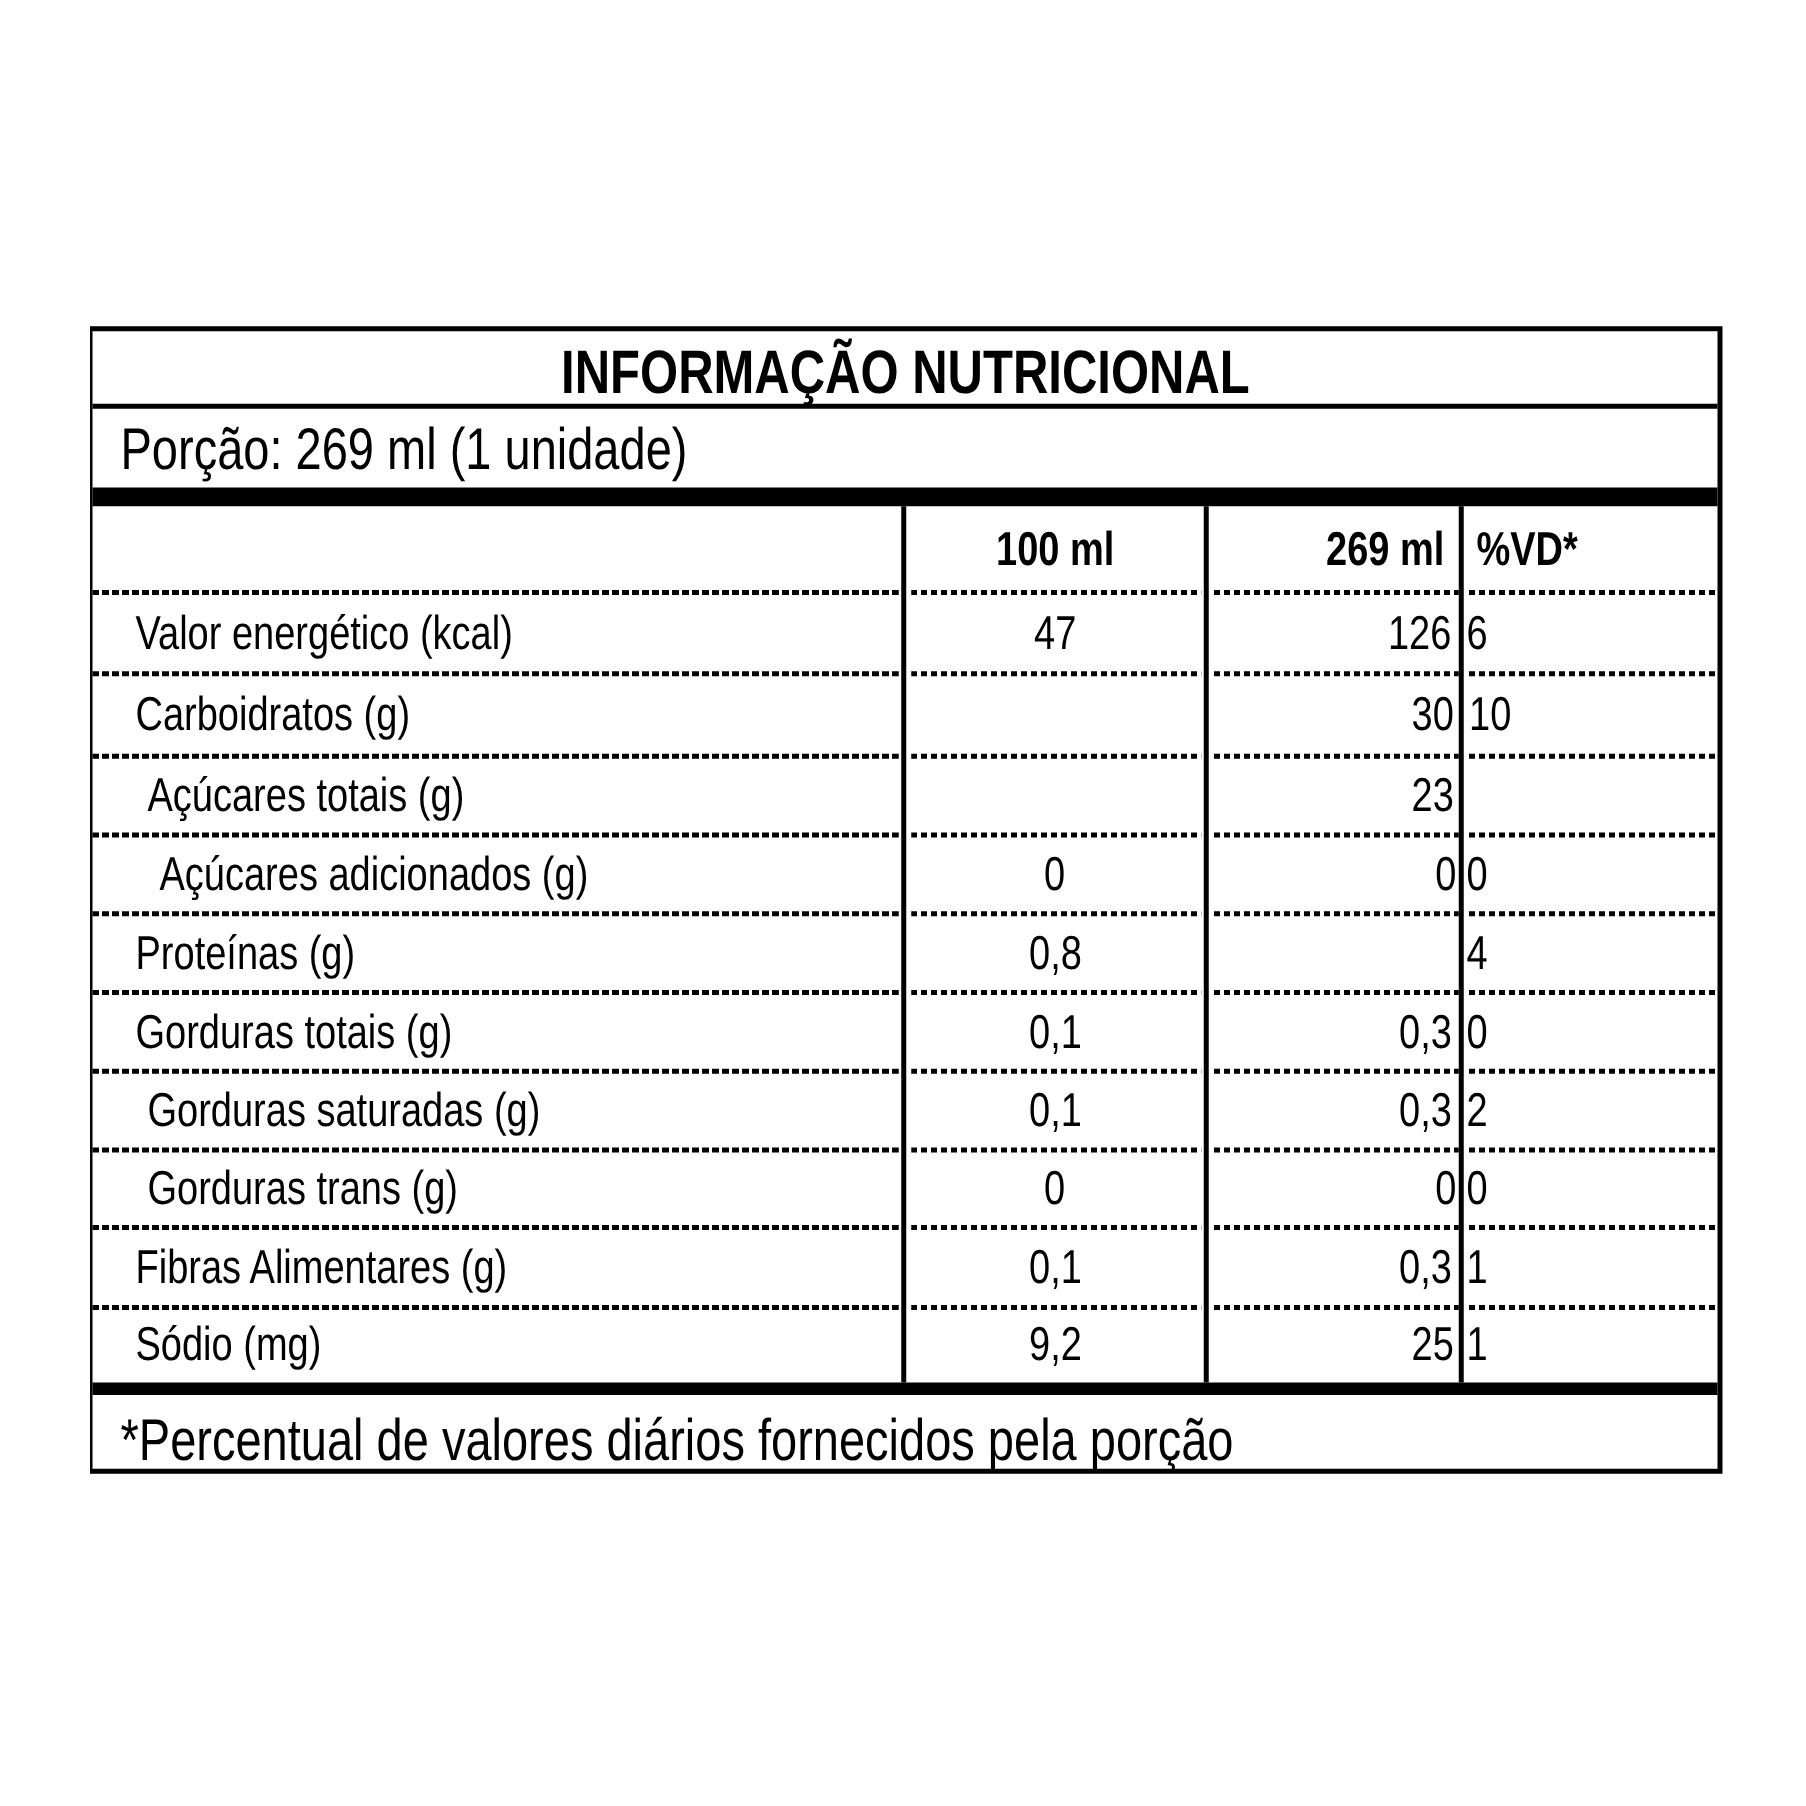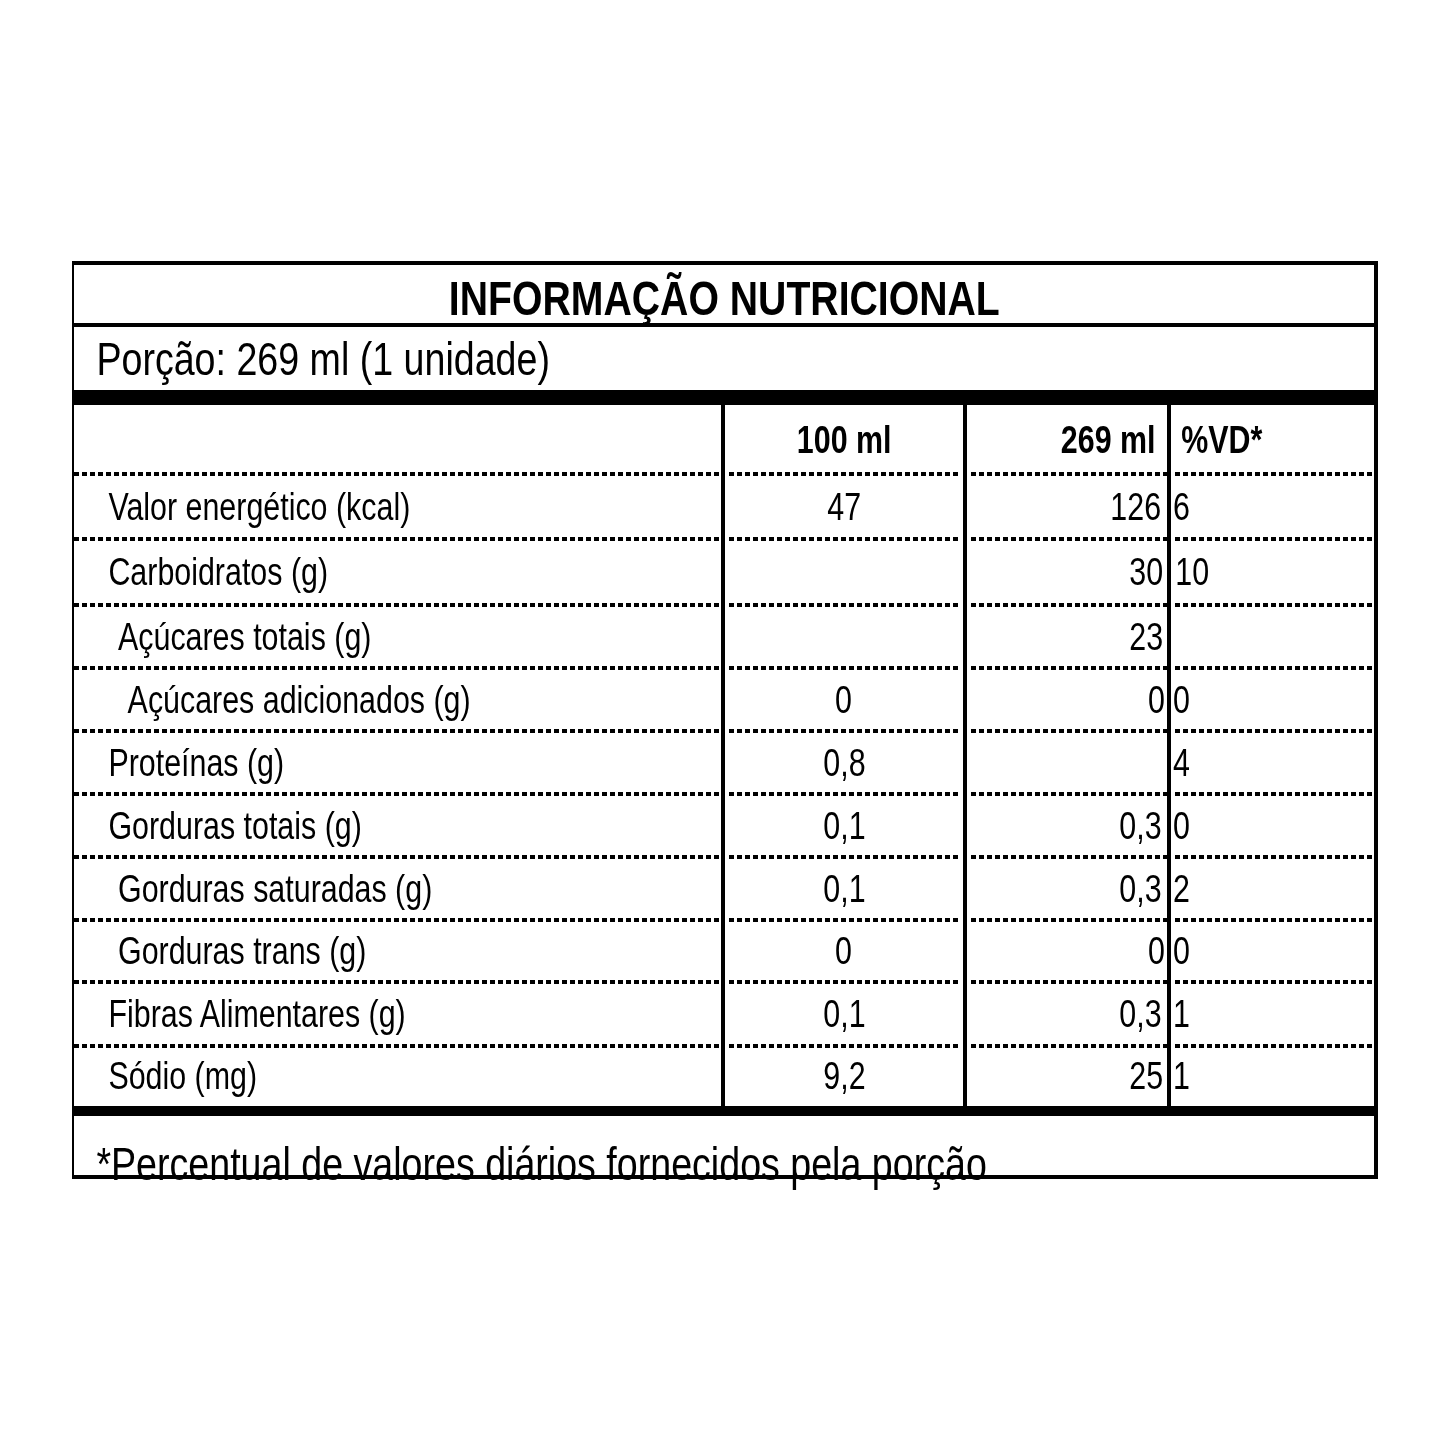--- a/index.html
+++ b/index.html
@@ -38,21 +38,21 @@
   .lbl.indent2 { padding-left: 52px; }
 
   .dots { position: absolute; height: 4px; bottom: -2px;
           background-image: repeating-linear-gradient(to right, #000 0, #000 5px, transparent 5px, transparent 8px); }
   .d0 { left: 0; width: 645px; }
   .d1 { left: 655px; width: 232px; }
   .d2 { left: 897px; width: 196px; }
   .d3 { left: 1101px; width: 199px; }
 
   #bottom-bar { position: absolute; left: 0; top: 841px; width: 100%; height: 10px; background: #000; }
-  #footer-row { position: absolute; left: 0; top: 851px; width: 100%; height: 59px; display: flex; align-items: flex-start; margin-top: 24px; }
+  #footer-row { position: absolute; left: 0; top: 851px; width: 100%; height: 59px; display: flex; align-items: flex-end; }
   #footnote { font-size: 47px; padding-left: 28px; line-height: 1; }
 </style>
 </head>
 <body>
 
 <div id="table">
   <div id="title-row">
     <span id="title" class="cond-c">INFORMAÇÃO NUTRICIONAL</span>
   </div>
   <div id="portion-row">

